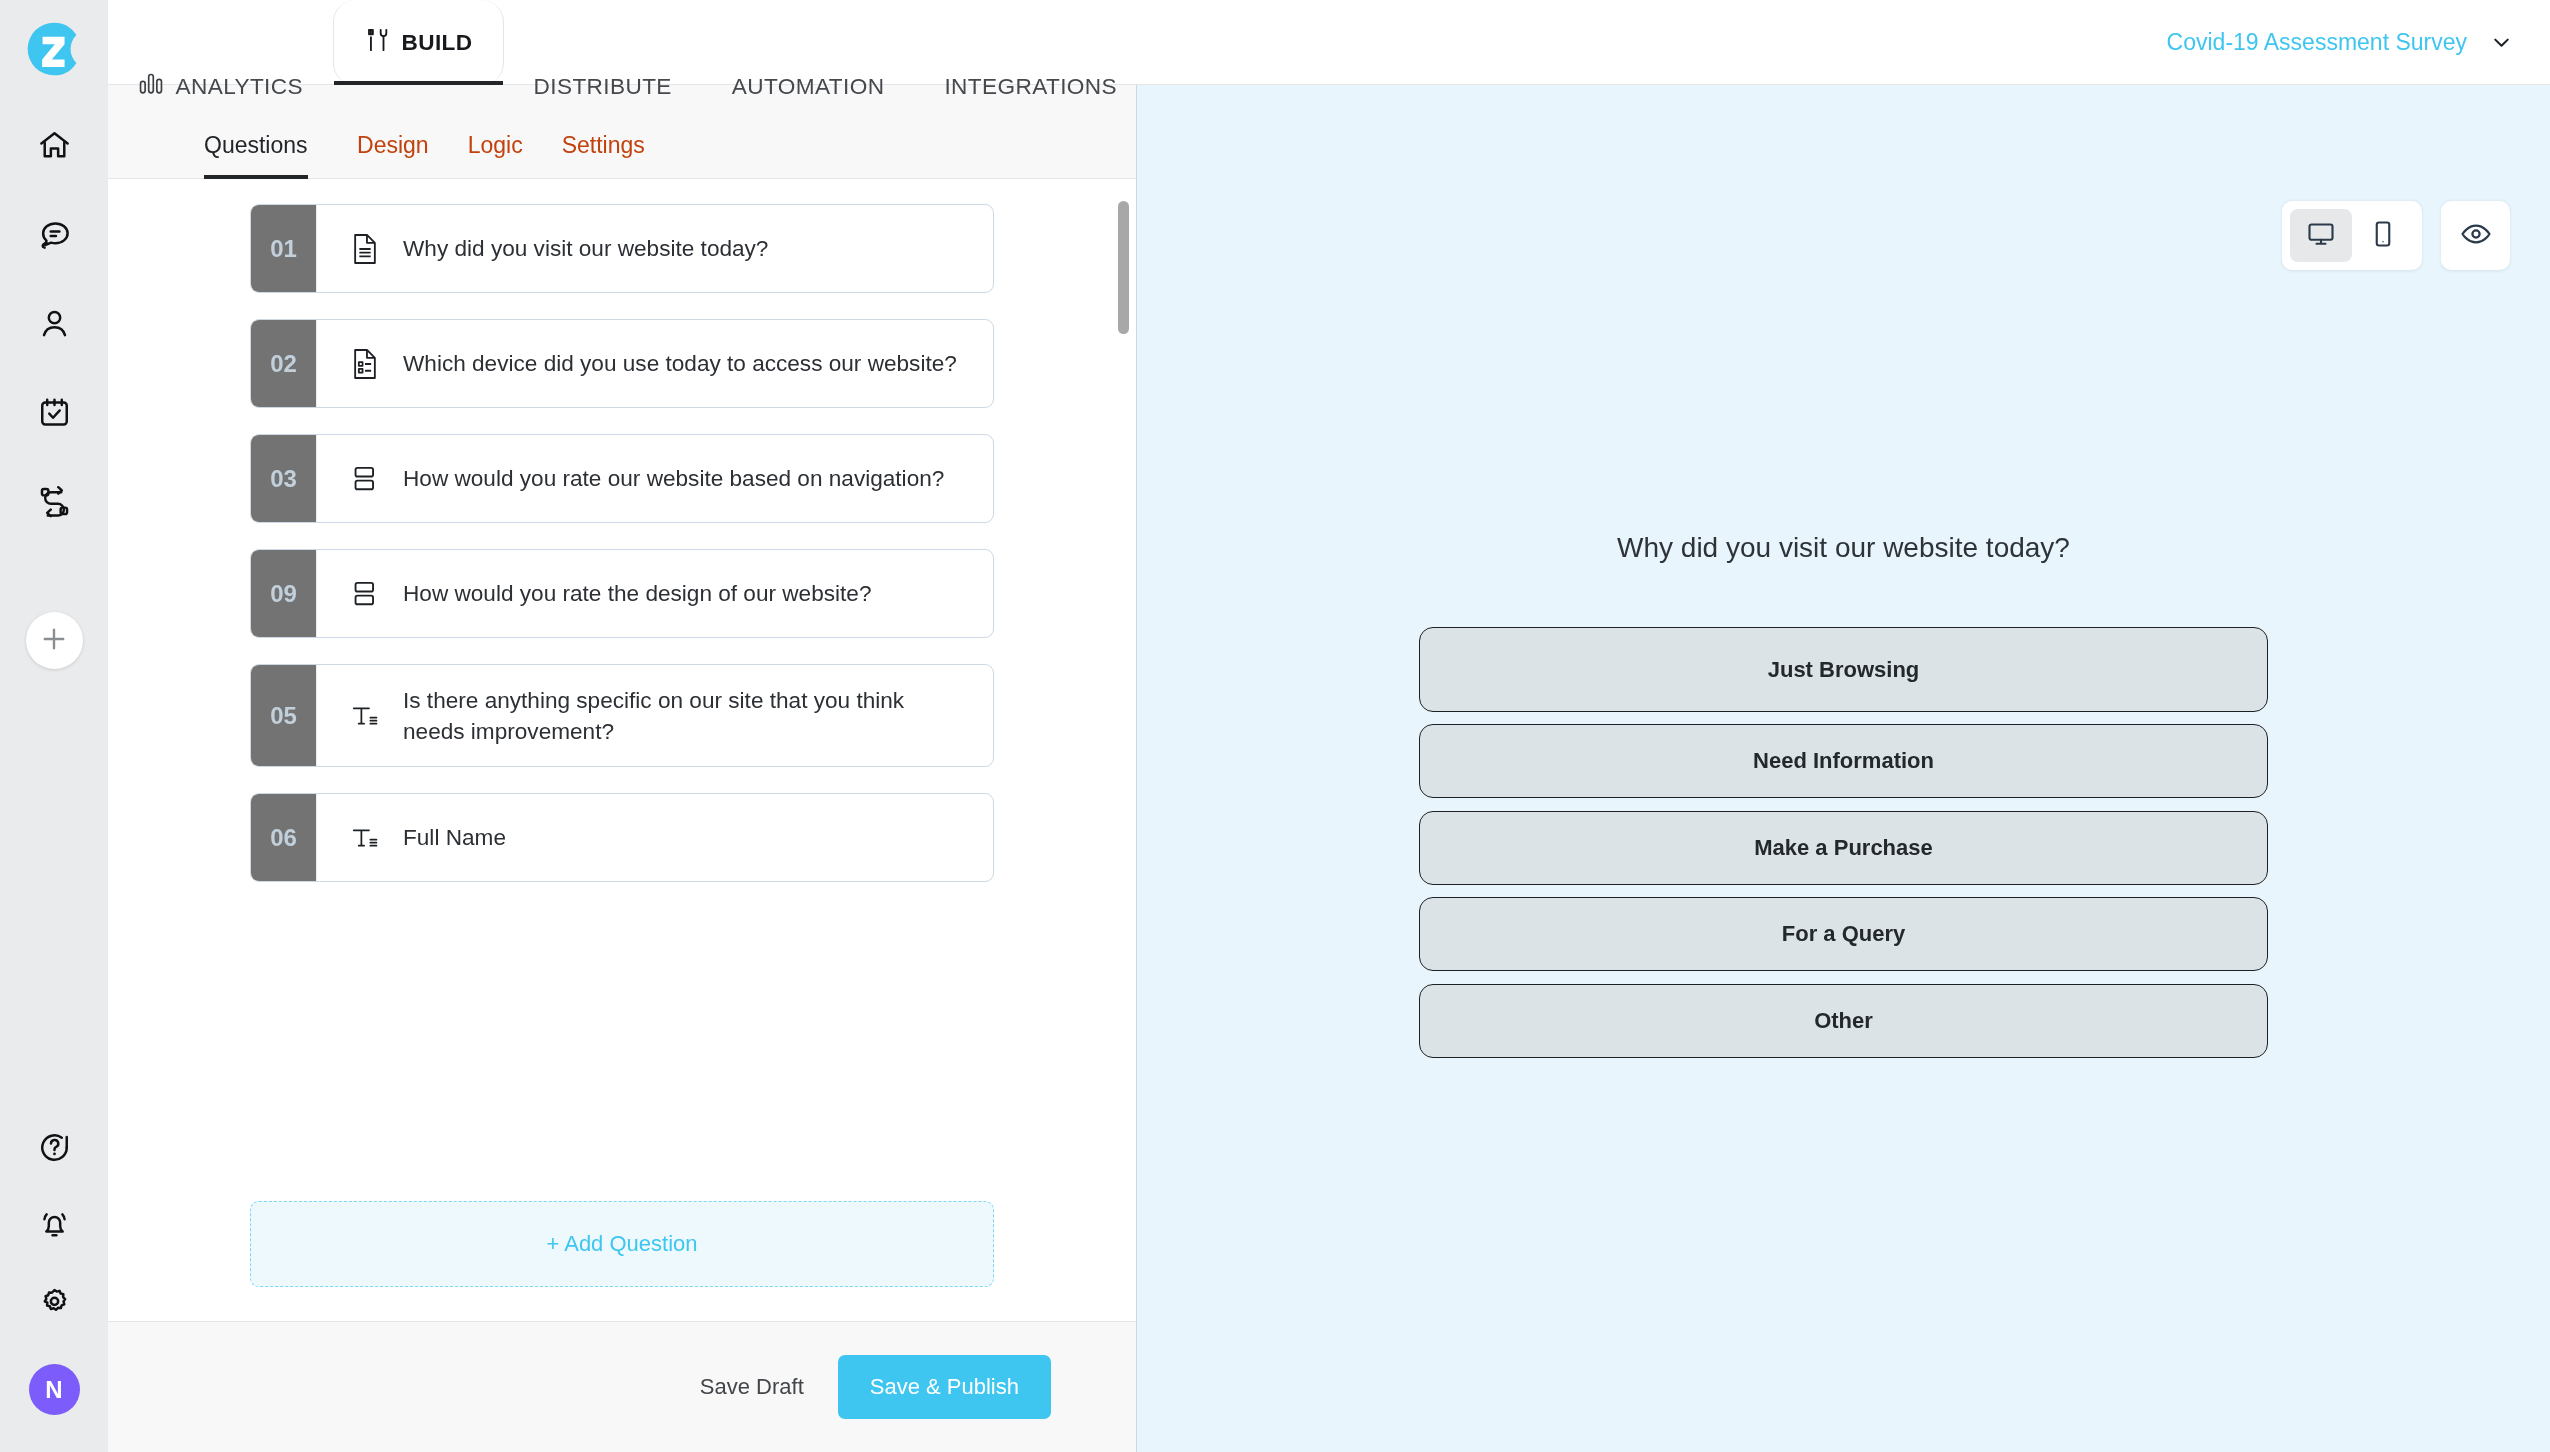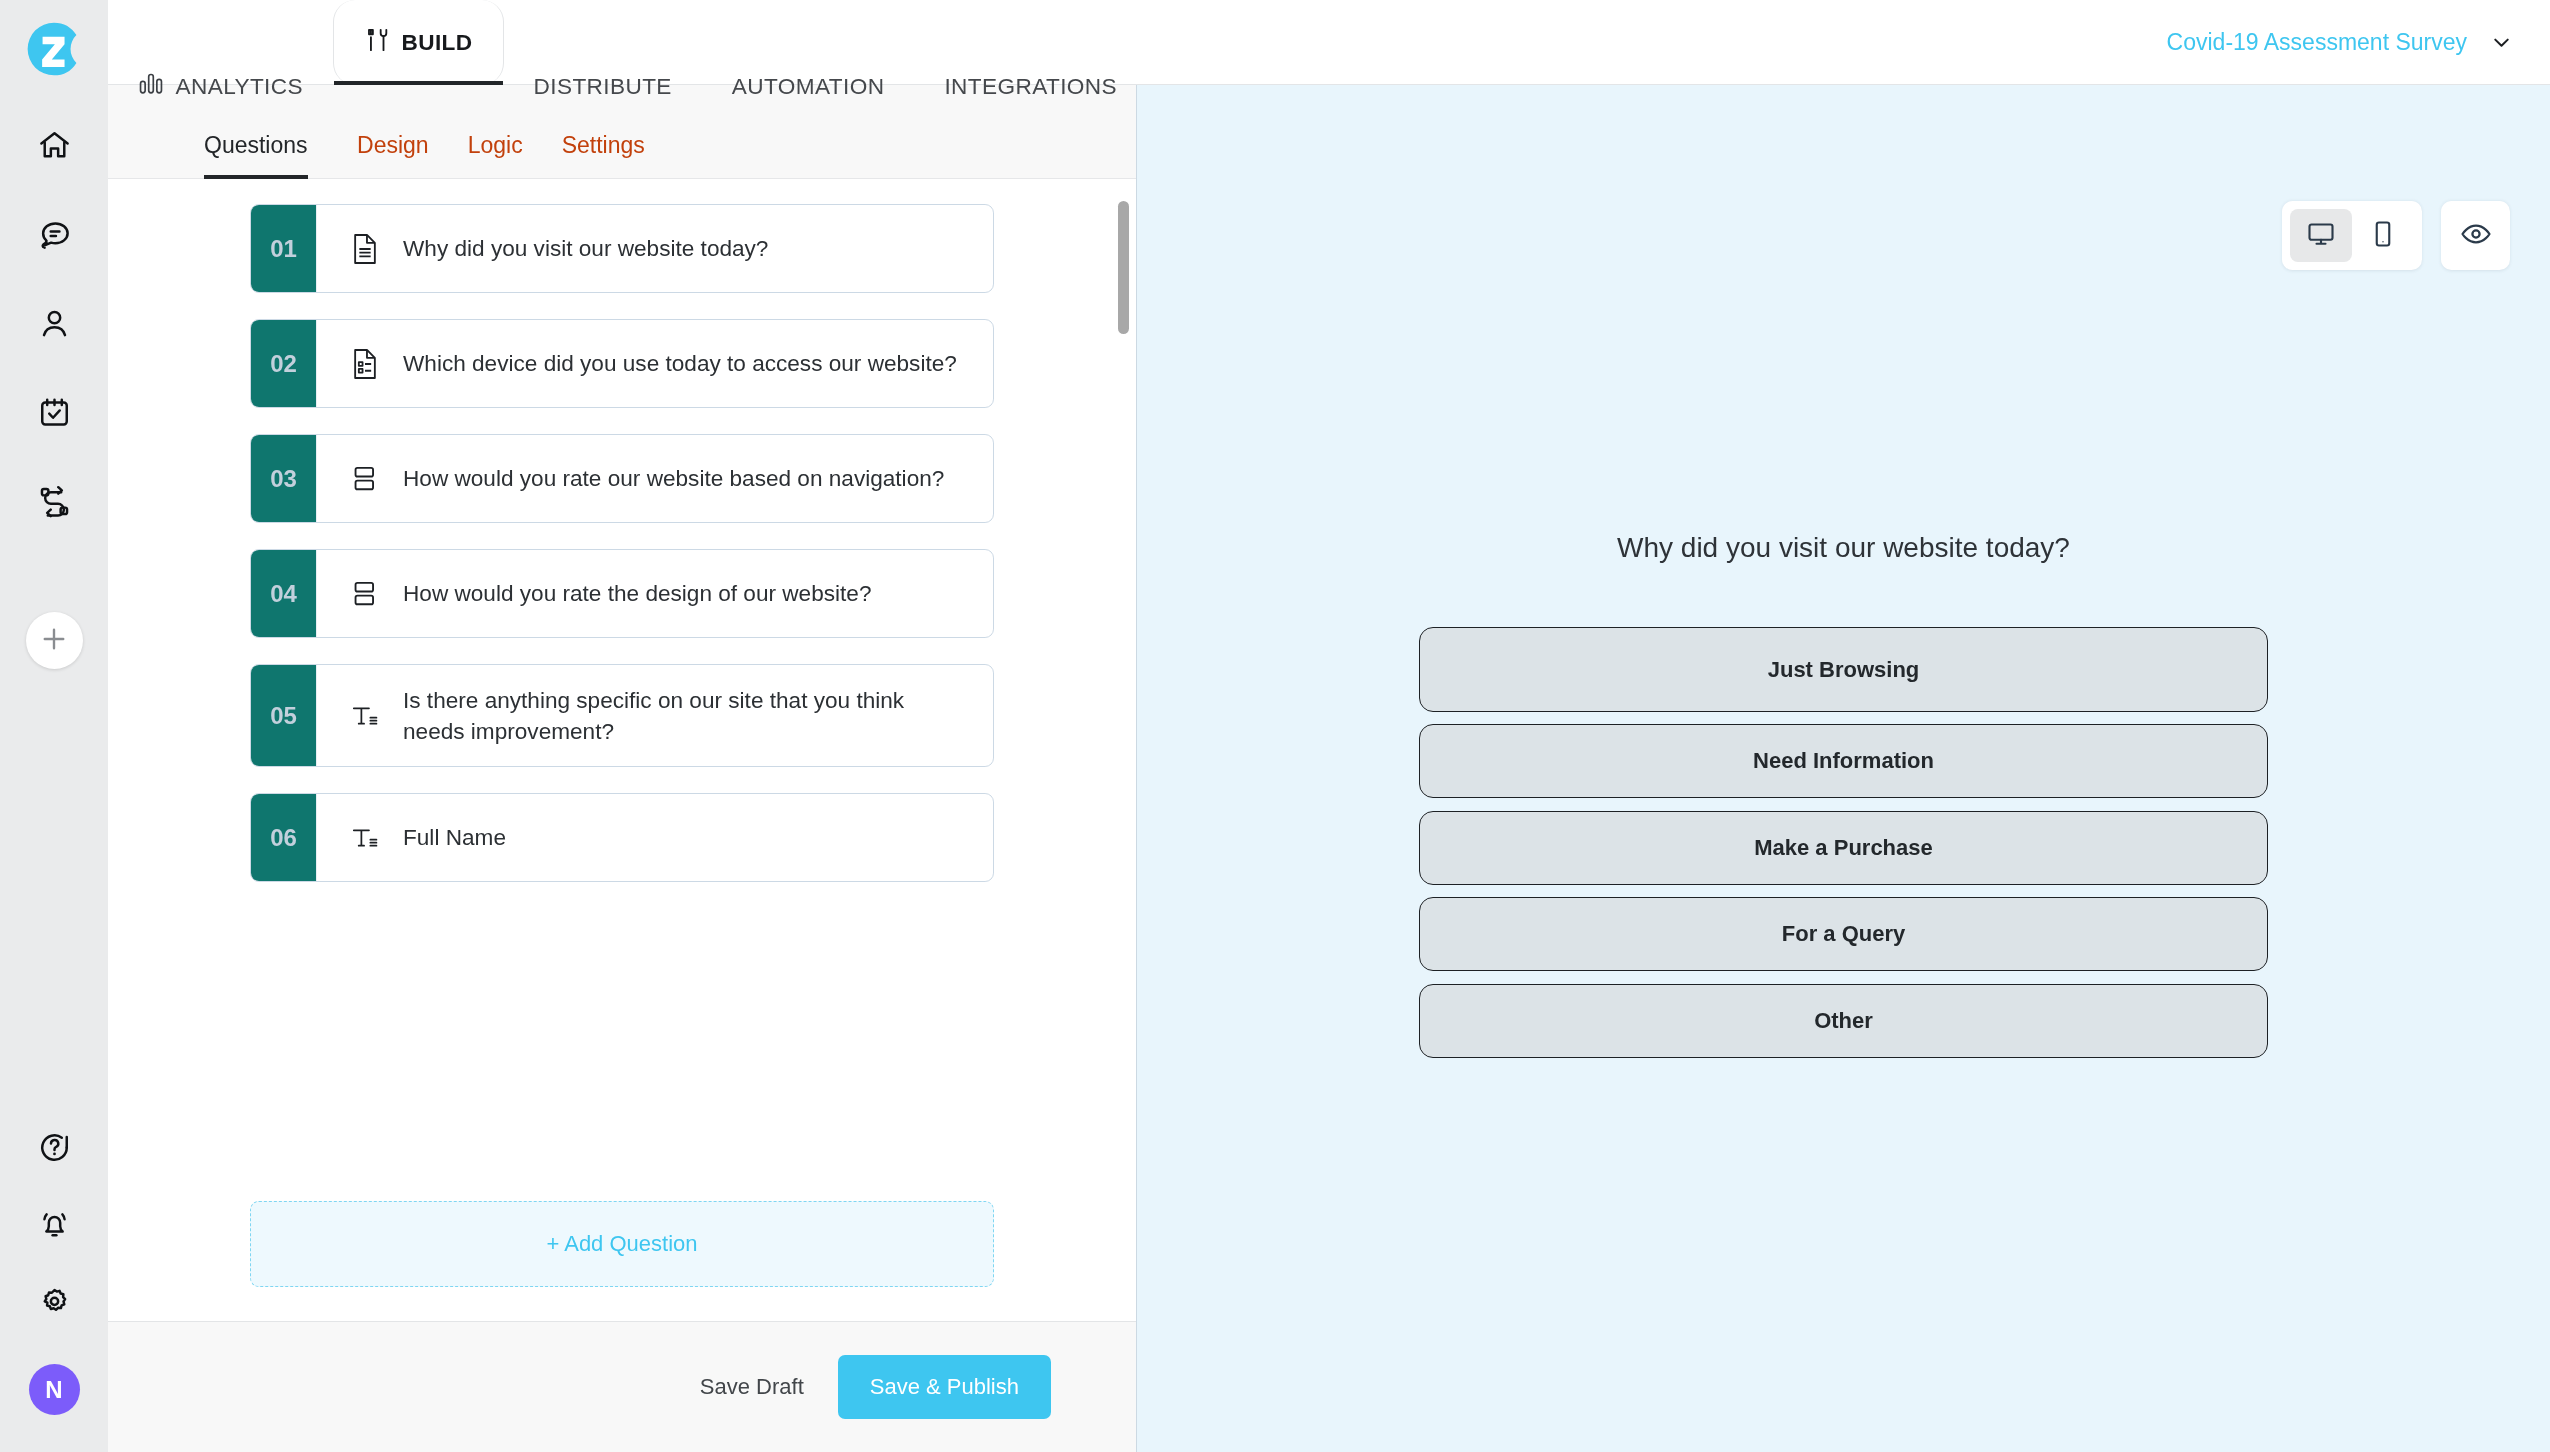--- a/index.html
+++ b/index.html
@@ -120,21 +120,21 @@
   }
   .qlist { padding: 25px 142px 0 142px; }
   .qrow {
     display: flex; align-items: stretch;
     border: 0.9px solid #ccd9e5; border-radius: 8.9px;
     background: #ffffff; margin-bottom: 26px;
     min-height: 89px; overflow: hidden; cursor: pointer;
   }
   .qnum {
     width: 66px; flex: none;
-    background: #0f766e;
+    background: #737373;
     display: flex; align-items: center; justify-content: center;
     font-size: 24px; font-weight: bold; color: #c2d0dc;
     border-right: 0.9px solid #e8eef3;
   }
   .qbody {
     flex: 1; display: flex; align-items: center; gap: 21px;
     padding: 19.5px 26.6px 19.5px 30px; min-width: 0;
   }
   .qicon { width: 35px; flex: none; display: flex; align-items: center; justify-content: center; }
   .qtext { font-size: 22.6px; color: #2c3034; line-height: 1.38; }
@@ -419,21 +419,21 @@
                   <svg width="26.6" height="28" viewBox="0 0 22 24" fill="none" stroke="#1d2024" stroke-width="1.6">
                     <rect x="3.5" y="2.5" width="15" height="7.4" rx="1.6"></rect>
                     <rect x="3.5" y="13.4" width="15" height="7.4" rx="1.6"></rect>
                   </svg>
                 </span>
                 <span class="qtext">How would you rate our website based on navigation?</span>
               </div>
             </div>
 
             <div class="qrow">
-              <div class="qnum">04</div>
+              <div class="qnum">09</div>
               <div class="qbody">
                 <span class="qicon">
                   <svg width="26.6" height="28" viewBox="0 0 22 24" fill="none" stroke="#1d2024" stroke-width="1.6">
                     <rect x="3.5" y="2.5" width="15" height="7.4" rx="1.6"></rect>
                     <rect x="3.5" y="13.4" width="15" height="7.4" rx="1.6"></rect>
                   </svg>
                 </span>
                 <span class="qtext">How would you rate the design of our website?</span>
               </div>
             </div>

